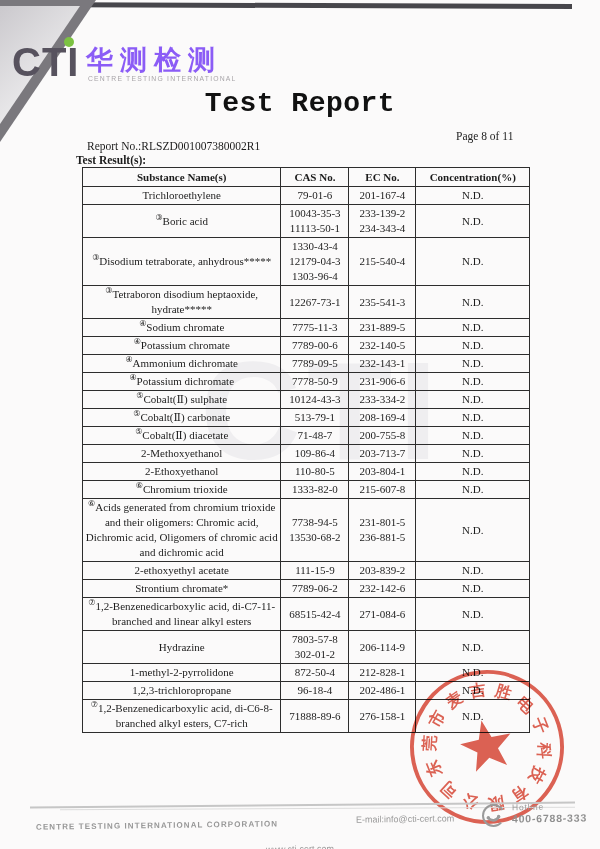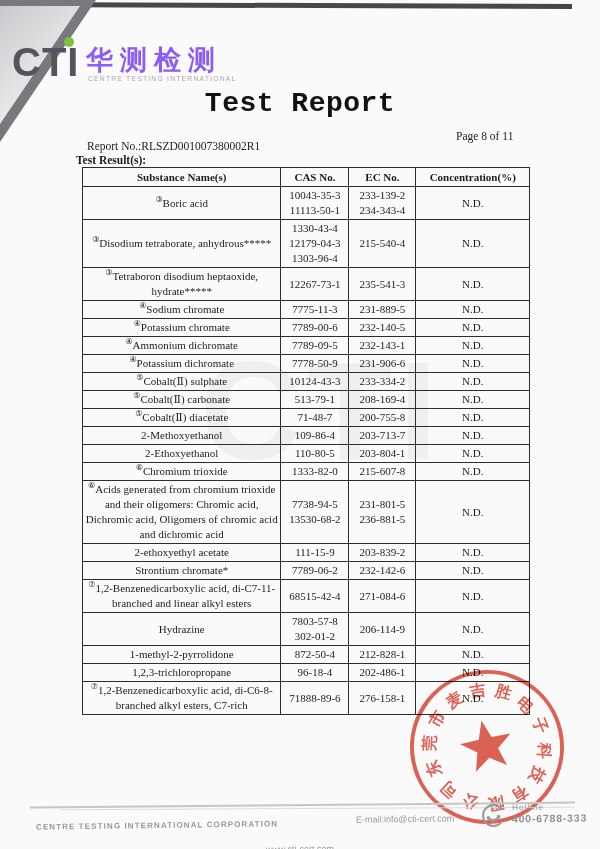--- a/index.html
+++ b/index.html
@@ -95,20 +95,30 @@
 <table class="results">
   <thead>
     <tr id="head-row">
         <th style="width: 44.4%; margin-top: 32px;">Substance Name(s)</th>
         <th style="width: 15.2%;">CAS No.</th>
         <th style="width: 15%;">EC No.</th>
         <th style="width: 25.4%;">Concentration(%)</th>
       </tr>
   </thead>
   <tbody id="table-body">
+      <tr>
+        <td>Trichloroethylene</td>
+        <td>
+          <div>79-01-6</div>
+        </td>
+        <td>
+          <div>201-167-4</div>
+        </td>
+        <td>N.D.</td>
+      </tr>
       <tr>
         <td><span class="mark">③</span>Boric acid</td>
         <td>
           <div>10043-35-3</div>
           <div>11113-50-1</div>
         </td>
         <td>
           <div>233-139-2</div>
           <div>234-343-4</div>
         </td>

